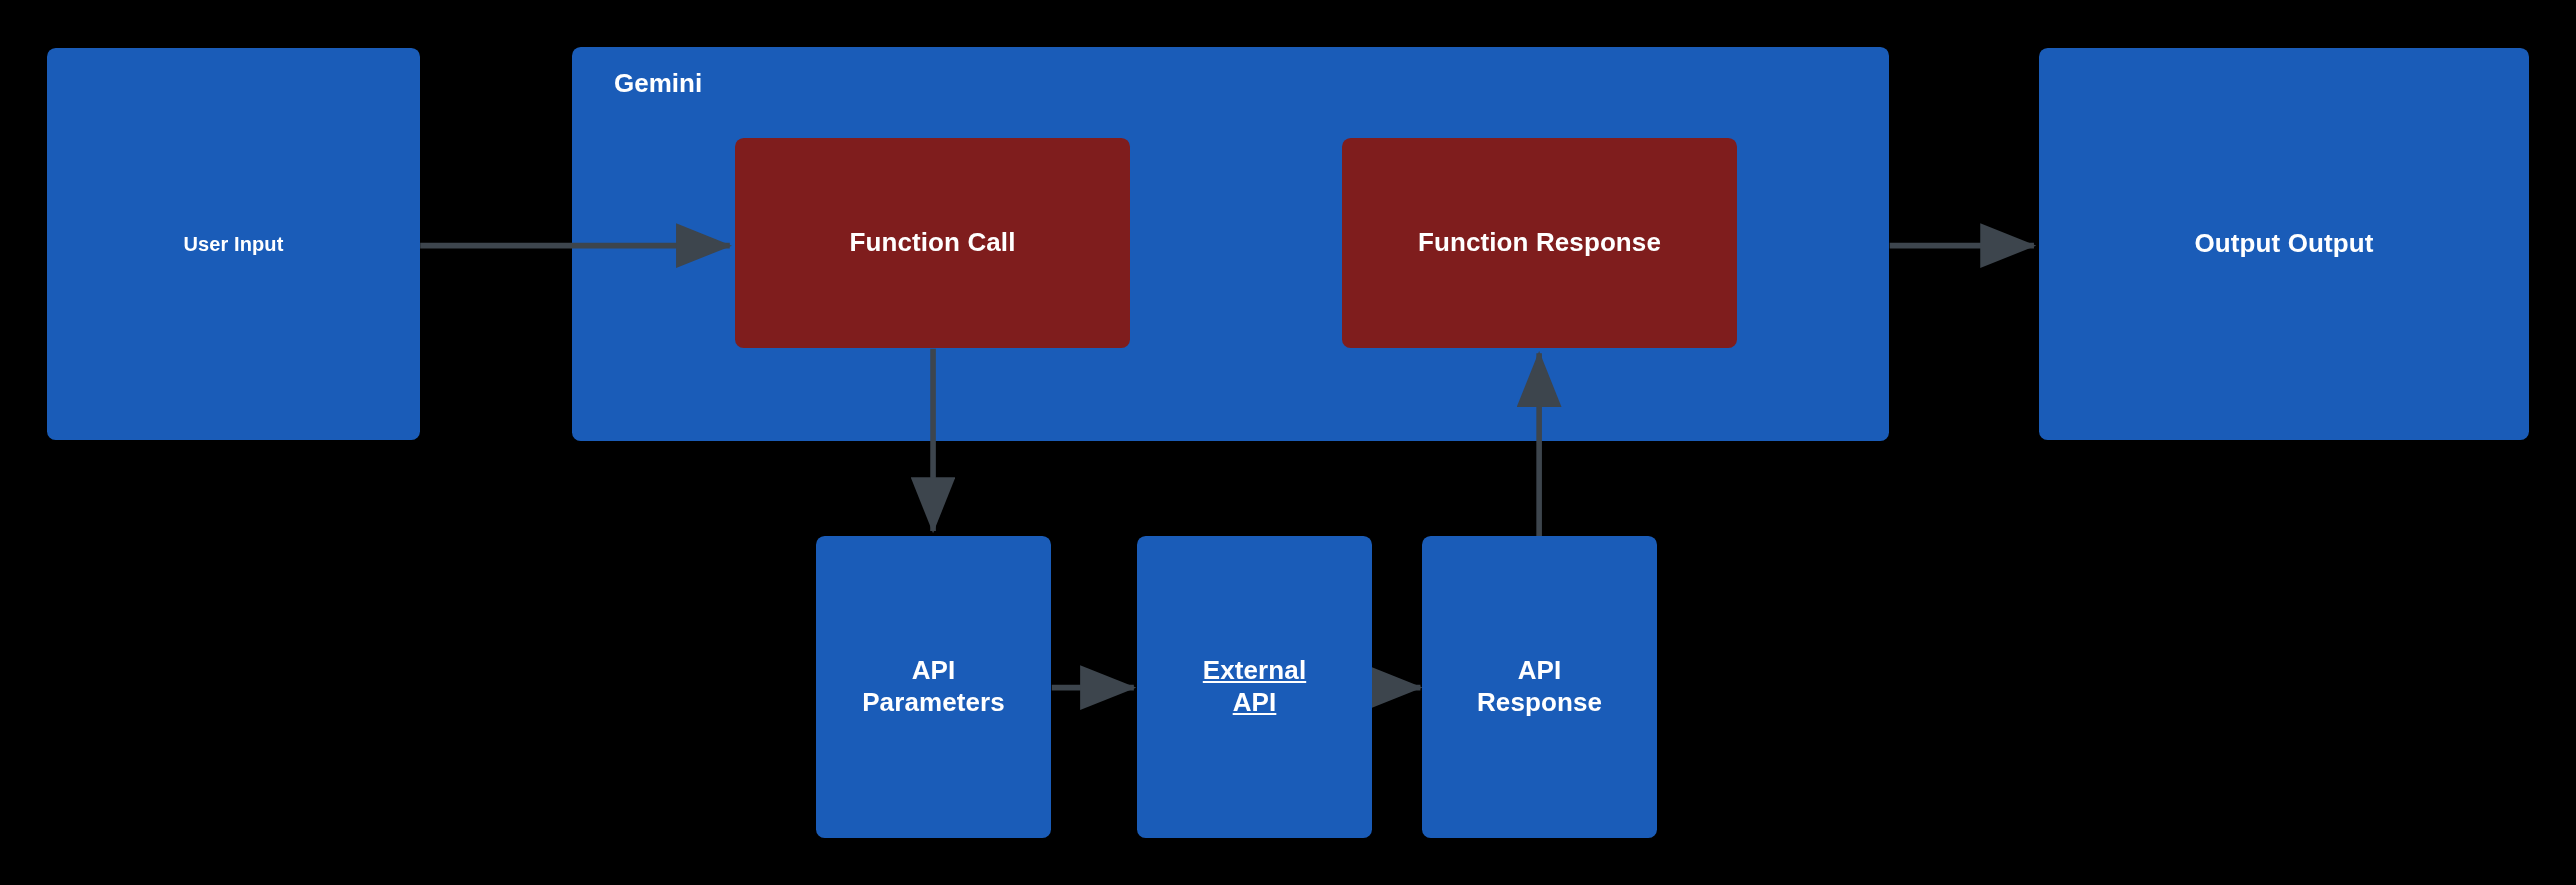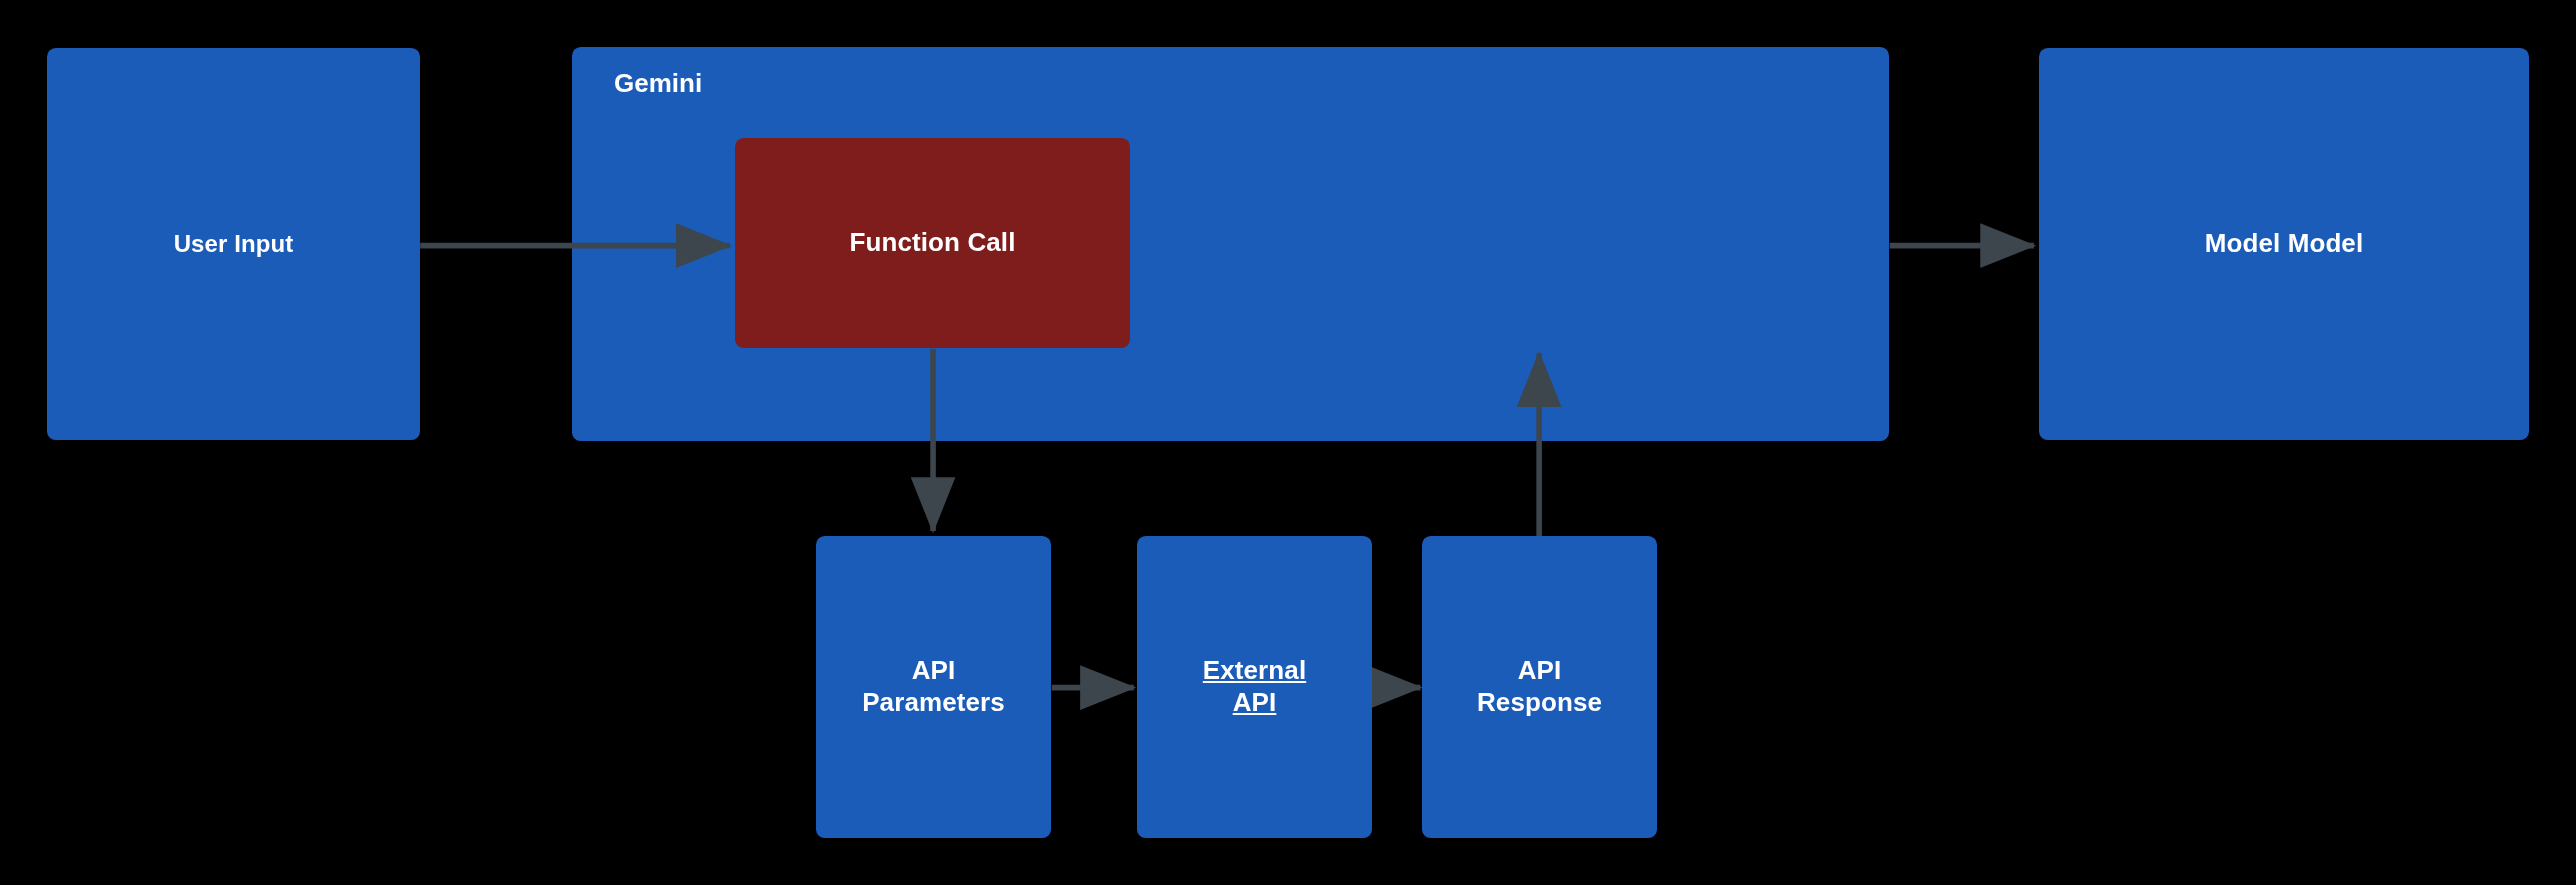--- a/index.html
+++ b/index.html
@@ -98,31 +98,34 @@
 
     <g>
       <line x1="2476" y1="862" x2="2476" y2="568" stroke="#3d454d" stroke-width="9" marker-end="url(#arrowhead)"></line>
     </g>
 
     <g>
       <line x1="3040" y1="395" x2="3272" y2="395" stroke="#3d454d" stroke-width="9" marker-end="url(#arrowhead)"></line>
     </g>
   </svg>
 
-  <div class="node node-dark" style="left:47px; top:48px; width:373px; height:392px; font-size:24px;">
+  <div class="node node-dark" style="left:47px; top:48px; width:373px; height:392px; font-size:20px;">
     <span class="node-label">User Input</span>
   </div>
 
   <div class="node node-light" style="left:735px; top:138px; width:395px; height:210px; font-size:26px;">
     <span class="node-label">Function Call</span>
   </div>
 
+  <div class="node node-light" style="left:1342px; top:138px; width:395px; height:210px; font-size:26px;">
+    <span class="node-label">Function Response</span>
+  </div>
 
   <div class="node node-dark" style="left:2039px; top:48px; width:490px; height:392px; font-size:26px;">
-    <span class="node-label">Model Model</span>
+    <span class="node-label">Output Output</span>
   </div>
 
   <div class="node node-dark" style="left:816px; top:536px; width:235px; height:302px; font-size:26px;">
     <span class="node-label">API
 Parameters</span>
   </div>
 
   <div class="node node-dark" style="left:1137px; top:536px; width:235px; height:302px; font-size:26px;text-decoration:underline;">
     <span class="node-label">External
 API</span>

